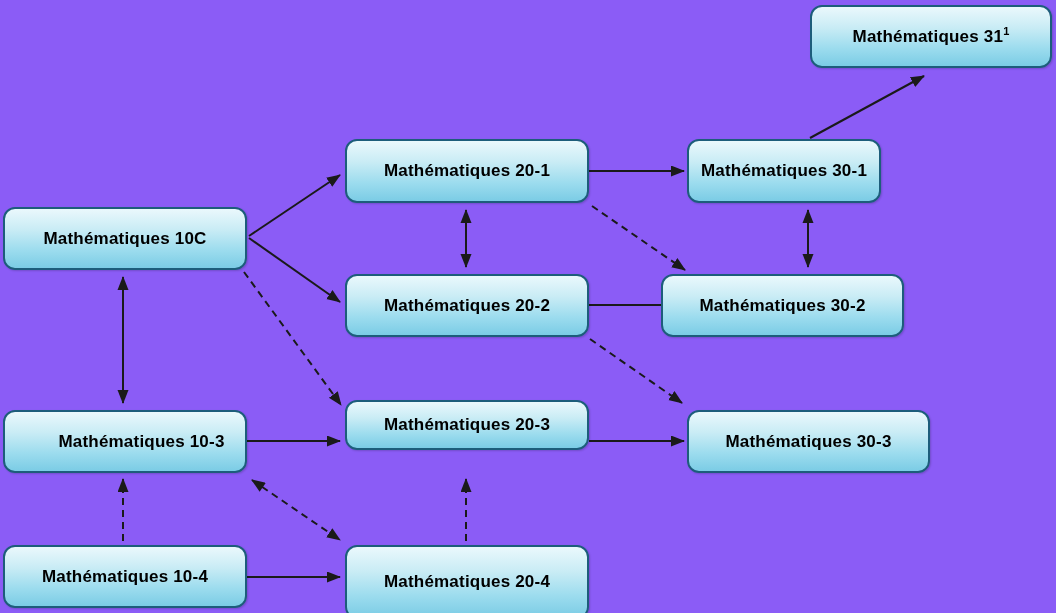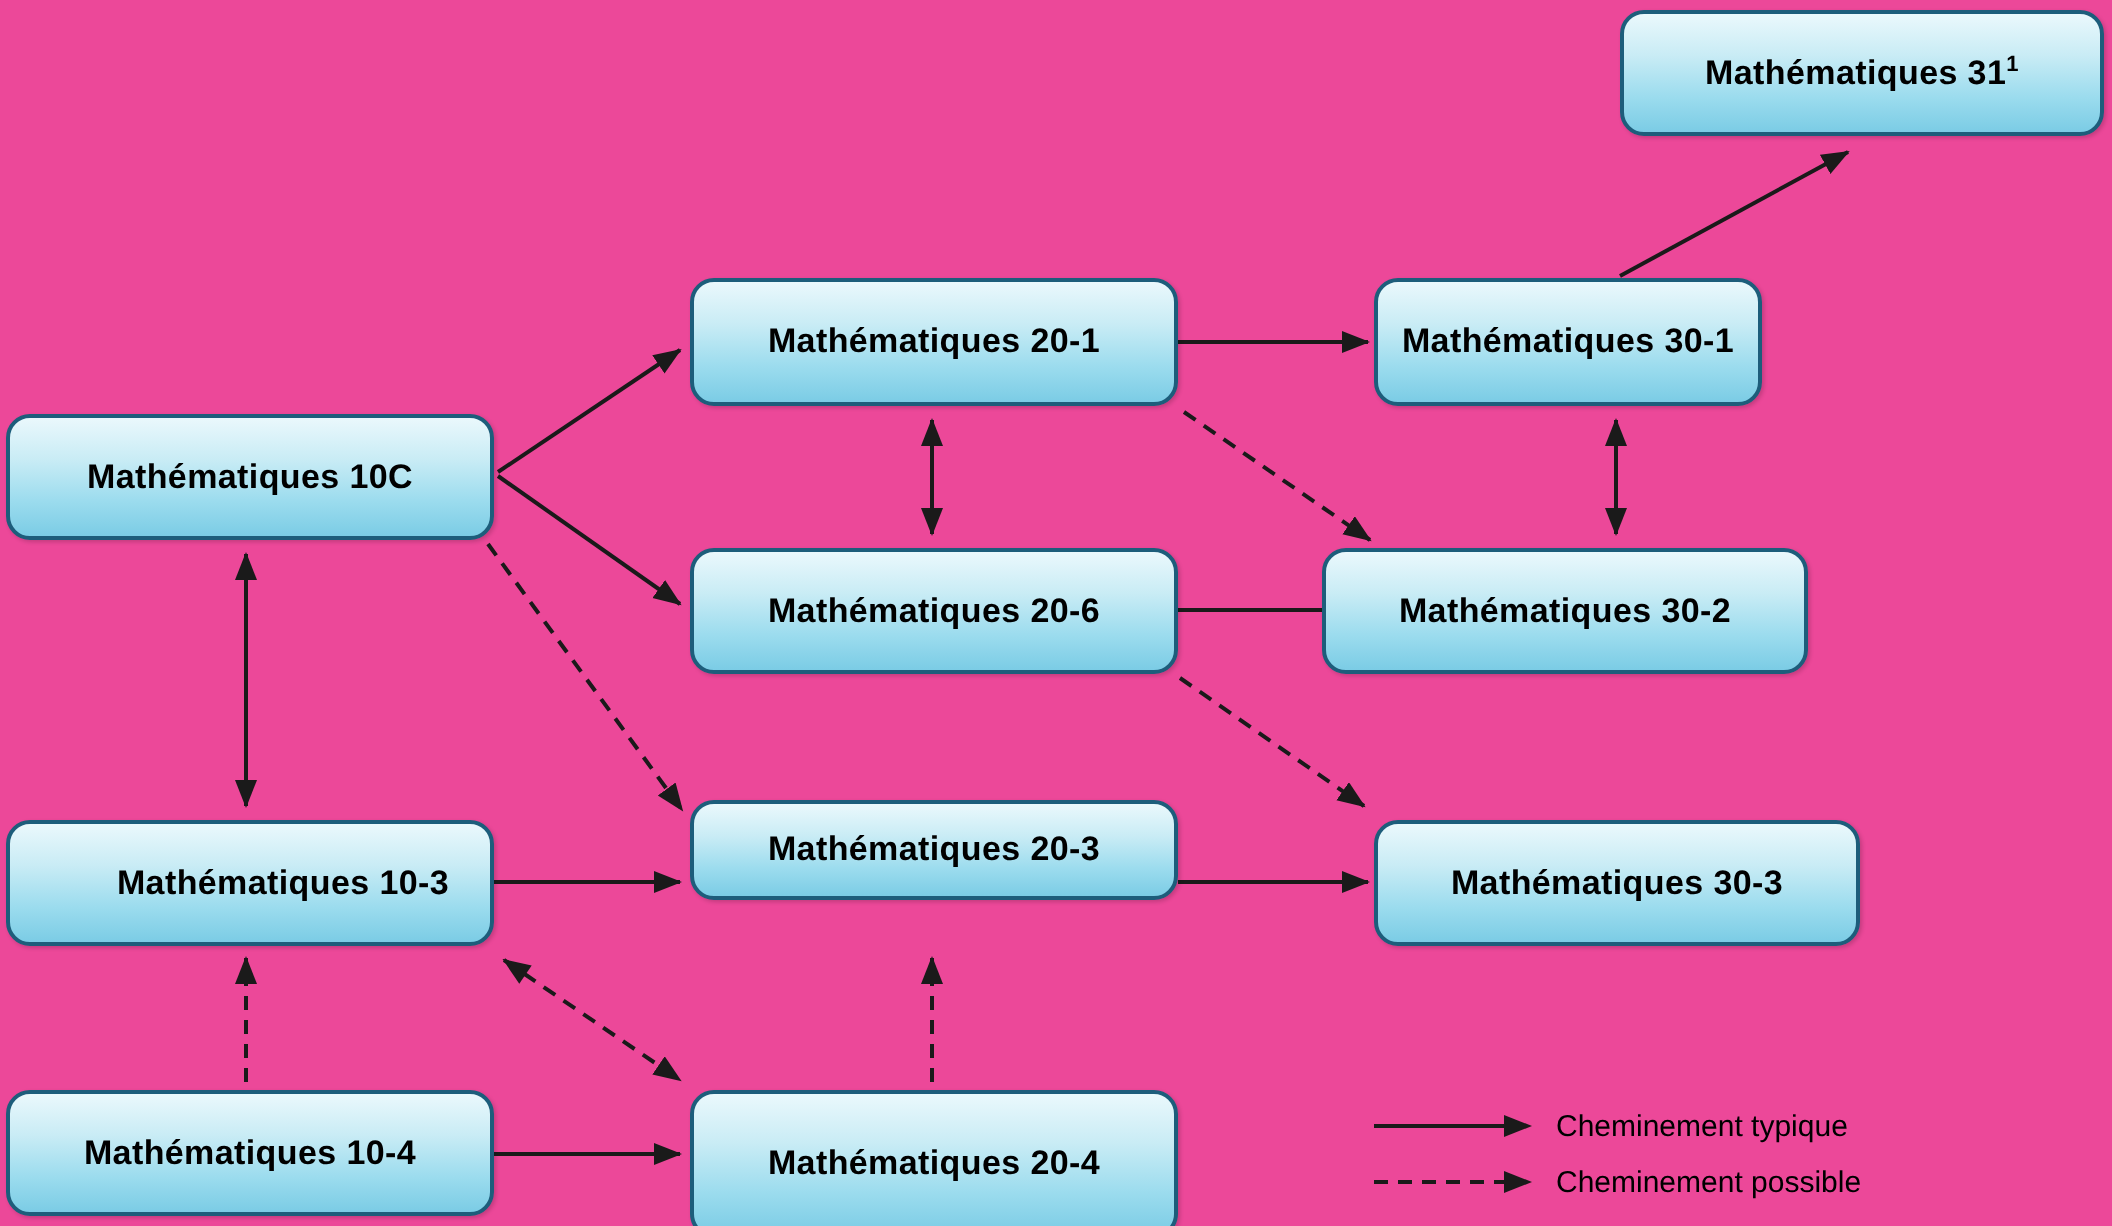--- a/index.html
+++ b/index.html
@@ -1,19 +1,19 @@
 <!DOCTYPE html>
 <html style="--node-border: #1d5d7b; --arrow: #1a1a1a;"><head>
 <meta charset="utf-8">
 <style>
   html,body{margin:0;padding:0;background:#ffffff;}
   .canvas{
     position:relative;
     width:1056px;height:613px;
-    background:#ec4899;
+    background:#8b5cf6;
     font-family:"Liberation Sans", sans-serif;
     overflow:hidden;
   }
   #edge-layer{
     position:absolute;left:0;top:0;width:1056px;height:613px;
   }
   .edge{stroke:var(--arrow,#1a1a1a);stroke-width:2;fill:none;}
   .edge.dashed{stroke-dasharray:7 5;}
   .arrowhead{fill:var(--arrow,#1a1a1a);}
   .node{
@@ -83,21 +83,21 @@
       <div class="node" style="left: 345px; top: 139px; width: 244px; height: 64px; text-align: right;">
         <span class="node-label">Mathématiques 20-1</span>
       </div>
       <div class="node" style="left: 687px; top: 139px; width: 194px; height: 64px;">
         <span class="node-label">Mathématiques 30-1</span>
       </div>
       <div class="node" style="left: 3px; top: 207px; width: 244px; height: 63px;">
         <span class="node-label">Mathématiques 10C</span>
       </div>
       <div class="node" style="left: 345px; top: 274px; width: 244px; height: 63px;">
-        <span class="node-label">Mathématiques 20-6</span>
+        <span class="node-label">Mathématiques 20-2</span>
       </div>
       <div class="node" style="left: 650px; top: 274px; width: 243px; height: 63px; margin-left: 11px;">
         <span class="node-label">Mathématiques 30-2</span>
       </div>
       <div class="node" style="left: 3px; top: 410px; width: 244px; height: 63px; padding-left: 33px;">
         <span class="node-label">Mathématiques 10-3</span>
       </div>
       <div class="node" style="left: 345px; top: 400px; width: 244px; height: 50px;">
         <span class="node-label">Mathématiques 20-3</span>
       </div>
@@ -105,30 +105,14 @@
         <span class="node-label">Mathématiques 30-3</span>
       </div>
       <div class="node" style="left: 3px; top: 545px; width: 244px; height: 63px;">
         <span class="node-label">Mathématiques 10-4</span>
       </div>
       <div class="node" style="left: 345px; top: 545px; width: 244px; height: 74px;">
         <span class="node-label">Mathématiques 20-4</span>
       </div>
     </div>
 
-  <div class="legend">
-    <div class="legend-row">
-      <svg class="legend-swatch" width="82" height="14" viewBox="0 0 82 14">
-        <line class="lg-line" x1="1" y1="7" x2="66" y2="7"></line>
-        <polygon class="lg-head" points="66,1.5 80,7 66,12.5"></polygon>
-      </svg>
-      <span class="legend-label">Cheminement typique</span>
-    </div>
-    <div class="legend-row">
-      <svg class="legend-swatch" width="82" height="14" viewBox="0 0 82 14">
-        <line class="lg-line dashed" x1="1" y1="7" x2="66" y2="7"></line>
-        <polygon class="lg-head" points="66,1.5 80,7 66,12.5"></polygon>
-      </svg>
-      <span class="legend-label">Cheminement possible</span>
-    </div>
-  </div>
 
 </div>
 
 </body></html>

